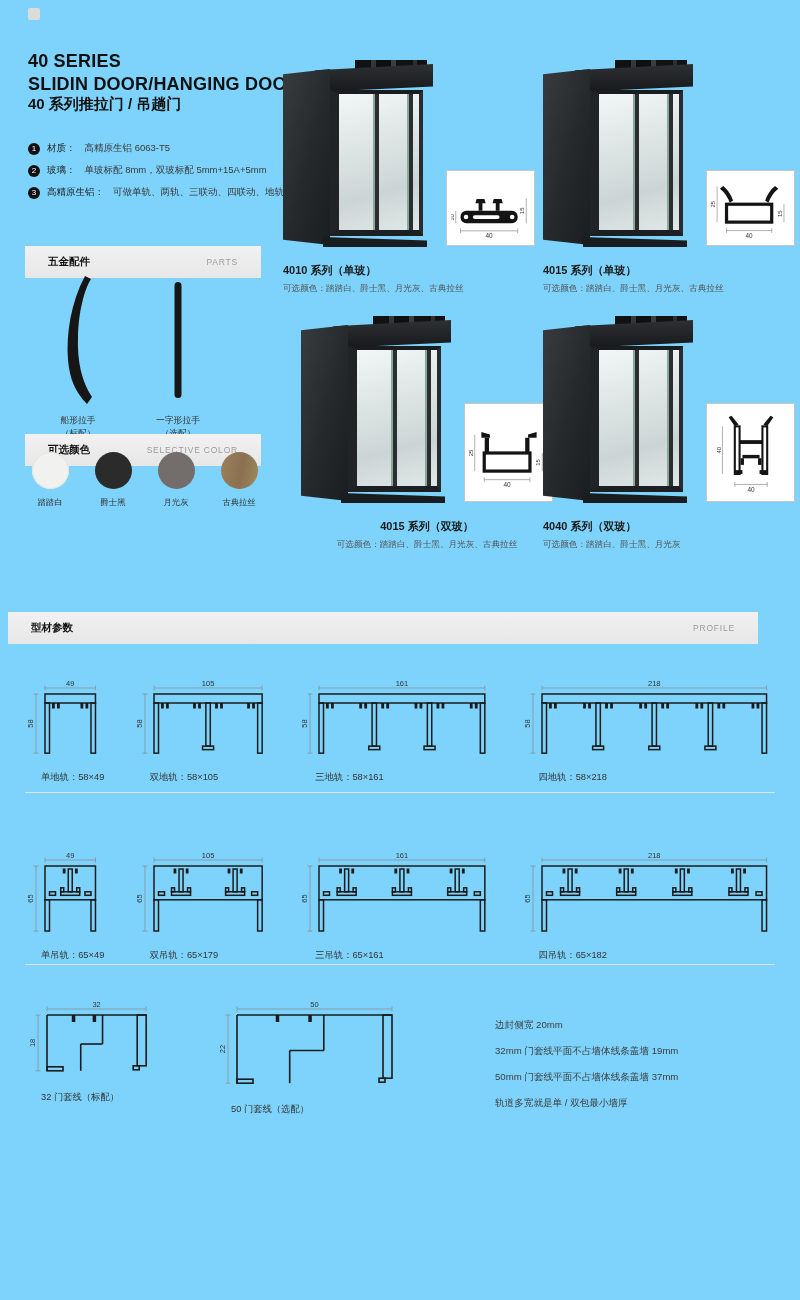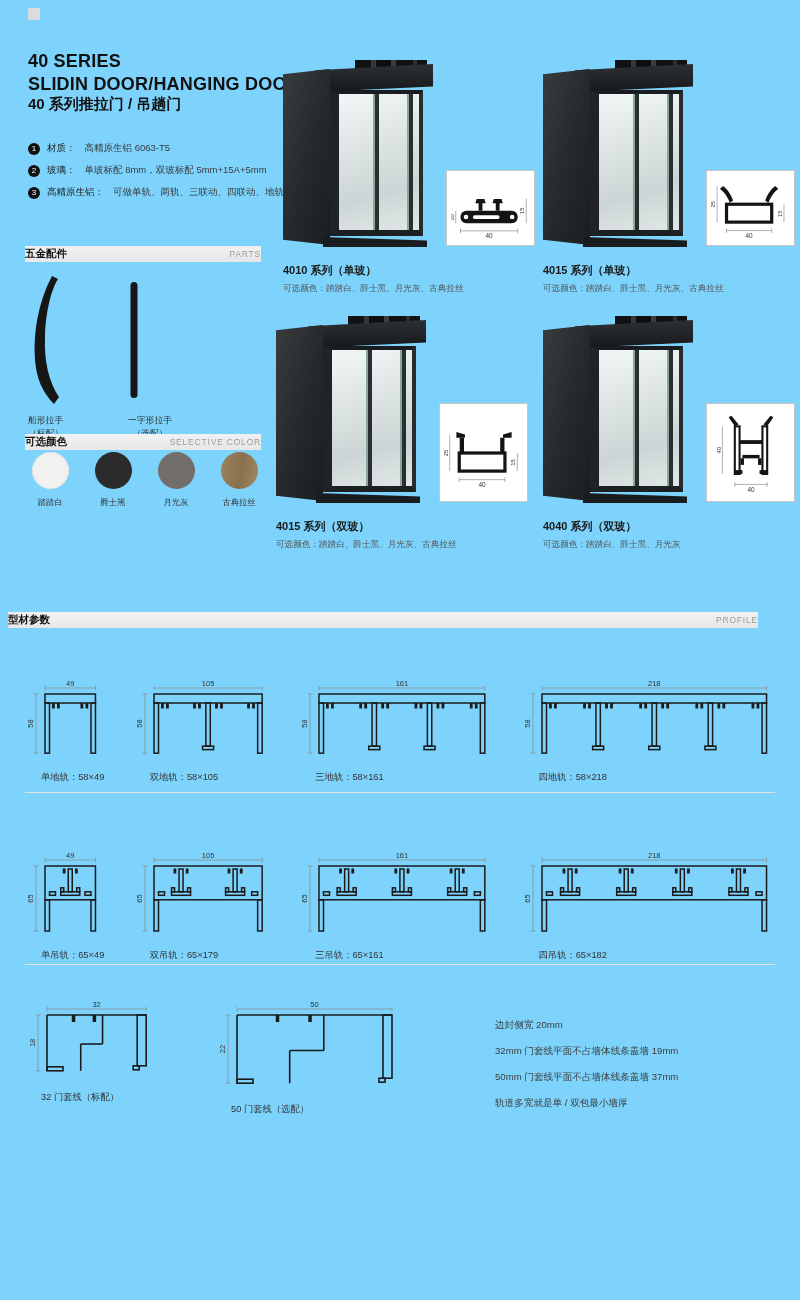--- a/index.html
+++ b/index.html
@@ -10,27 +10,27 @@
   .hdr{position:absolute;left:28px;top:50px;line-height:1.25;}
   .hdr .en{font-size:18px;font-weight:bold;color:#111;letter-spacing:.2px;}
   .hdr .cn{font-size:15px;font-weight:bold;color:#111;margin-top:0;}
   
   .specs{position:absolute;left:28px;top:142px;}
   .spec-row{display:flex;align-items:center;margin-bottom:9px;font-size:9.5px;color:#3a3a3a;}
   .bullet{display:inline-block;width:12px;height:12px;border-radius:50%;background:#111;color:#fff;
           font-size:8px;line-height:12px;text-align:center;margin-right:7px;flex:0 0 auto;}
   .spec-name{color:#222;margin-right:9px;}
   
-  .secbar{position:absolute;height:16px;background:linear-gradient(#f1f1f1,#e7e7e7);
-          display:flex;align-items:center;justify-content:space-between;padding:0 0;box-sizing:border-box;}
+  .secbar{position:absolute;height:32px;background:linear-gradient(#f1f1f1,#e7e7e7);
+          display:flex;align-items:center;justify-content:space-between;padding:0 23px;box-sizing:border-box;}
   .secbar .t{font-size:10.5px;font-weight:bold;color:#111;}
   .secbar .e{font-size:8.5px;color:#9b9b9b;letter-spacing:.8px;}
   
   .handles{position:absolute;left:28px;top:276px;width:230px;display:flex;}
-  .handle-item{width:100px;display:flex;flex-direction:column;align-items:flex-start;}
+  .handle-item{width:100px;display:flex;flex-direction:column;align-items:center;}
   .handle-label{font-size:8.8px;color:#333;text-align:center;line-height:1.5;margin-top:10px;}
   
   .swatches{position:absolute;left:28px;top:452px;width:235px;display:flex;gap:19px;}
   .swatch{display:flex;flex-direction:column;align-items:center;width:44px;}
   .swatch .dot{width:37px;height:37px;border-radius:50%;}
   .swatch .nm{font-size:8.3px;color:#333;margin-top:8px;white-space:nowrap;}
   
   .prod{position:absolute;width:252px;}
   .prod-body{display:flex;align-items:flex-end;height:190px;}
   .pbox{border:1px solid #c6c6c6;background:#fff;display:flex;align-items:center;justify-content:center;
@@ -209,21 +209,21 @@
           <text x="40" y="66" font-size="6.8" fill="#333" text-anchor="middle">40</text>
           <text x="4" y="30" font-size="6.2" fill="#333" text-anchor="middle" transform="rotate(-90 4 30)">25</text>
           <text x="75" y="40" font-size="6.2" fill="#333" text-anchor="middle" transform="rotate(-90 75 40)">15</text>
         </svg>
       </div>
     </div>
     <div class="prod-name">4015 系列（单玻）</div>
     <div class="prod-colors">可选颜色：踏踏白、爵士黑、月光灰、古典拉丝</div>
   </div>
 
-  <div class="prod" style="left:276px;top:316px;">
+  <div class="prod" style="left:301px;top:316px;text-align:center;">
     <div class="prod-body">
       <div class="door">
         <div class="d-parts"></div>
         <div class="d-top"></div>
         <div class="d-left"></div>
         <div class="d-glass">
             <div class="m1"></div>
             <div class="m2"></div>
           </div>
         <div class="d-bottom"></div>

